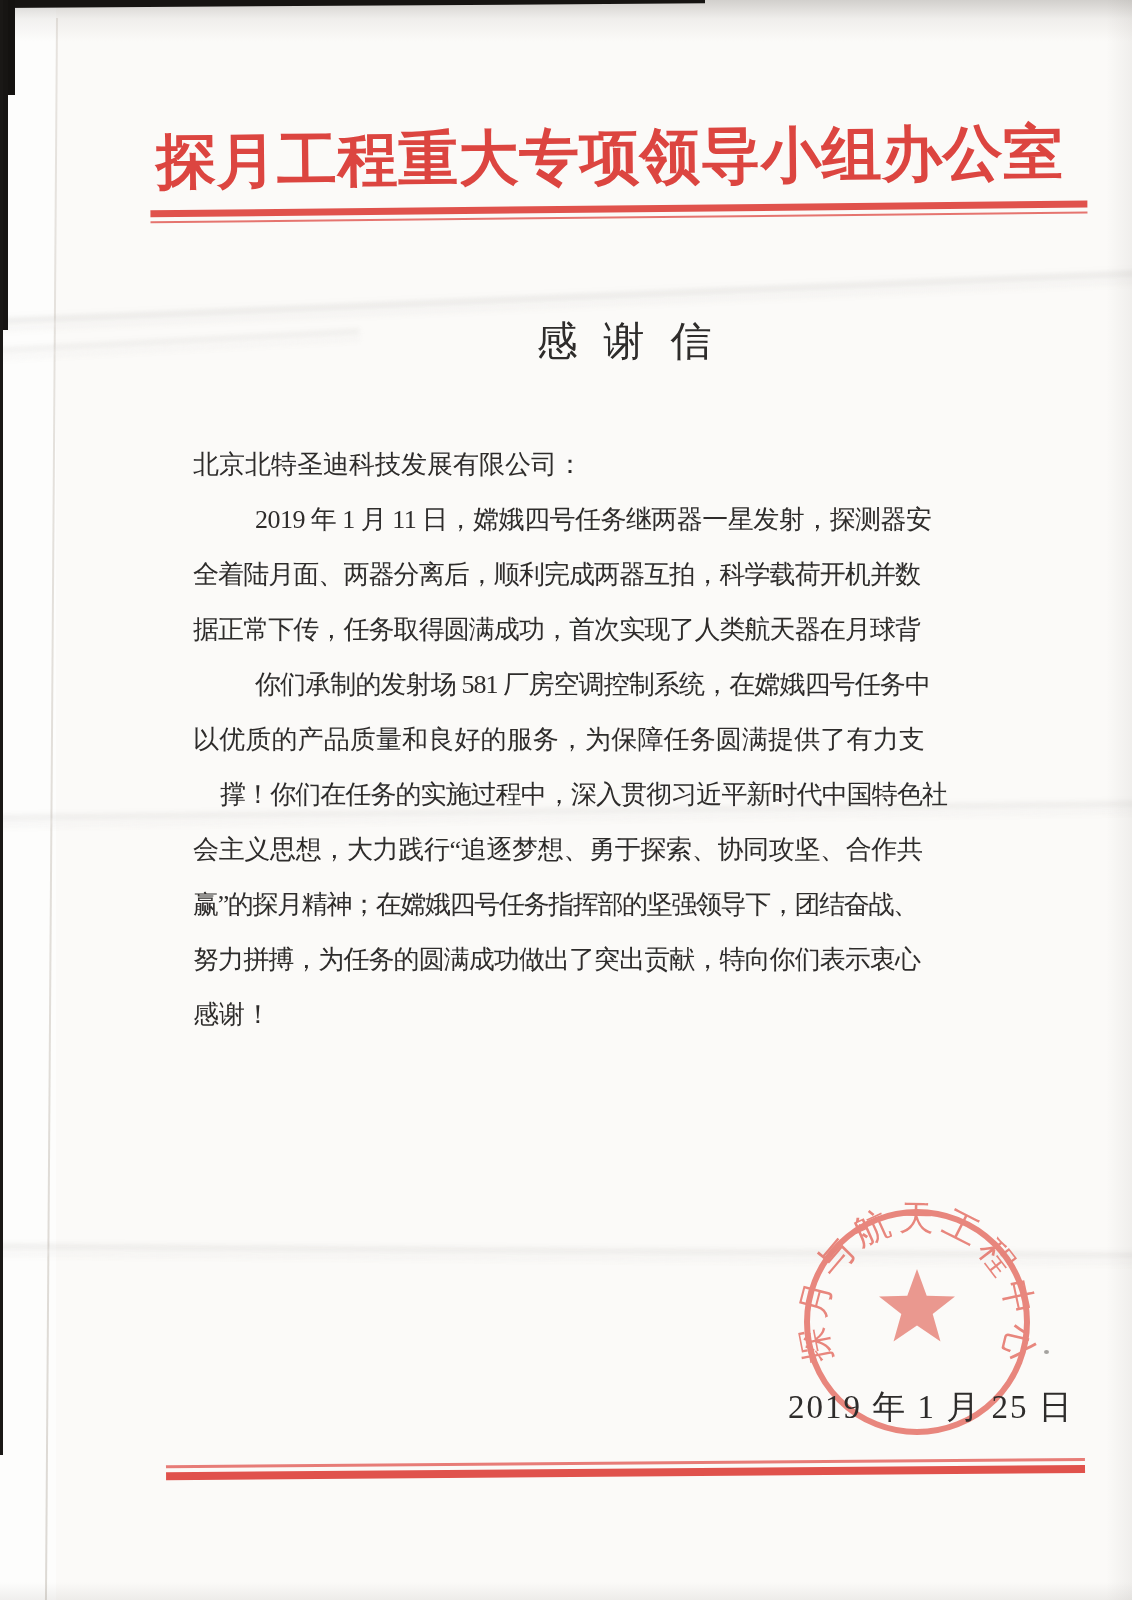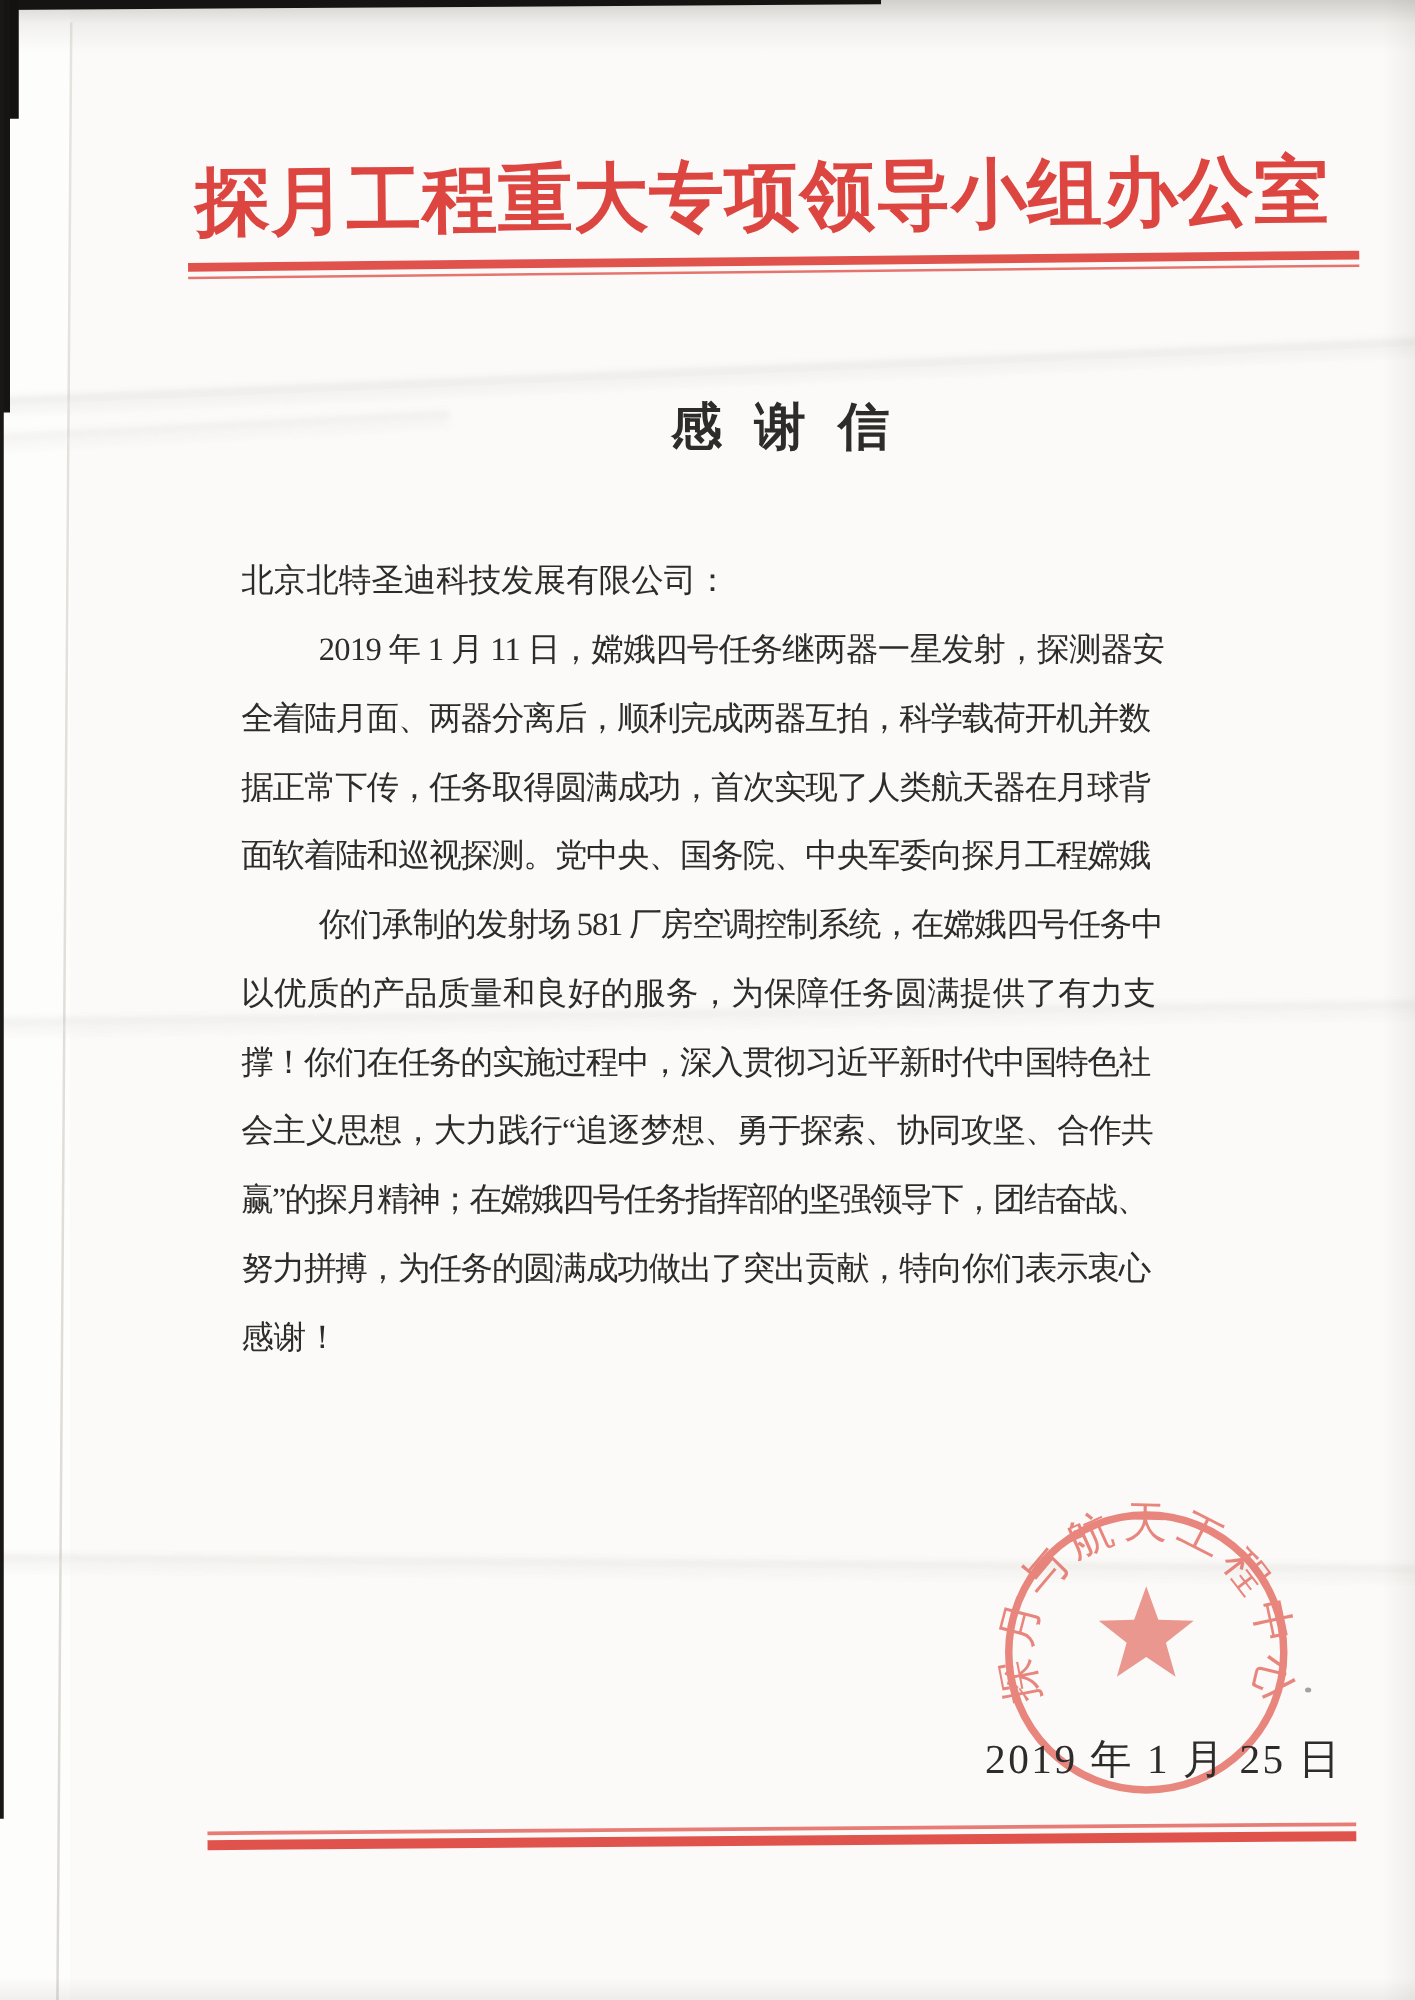--- a/index.html
+++ b/index.html
@@ -43,21 +43,21 @@
   .letterhead{position:absolute;left:610px;top:118px;transform:translateX(-50%);
       white-space:nowrap;font-size:60px;font-weight:700;letter-spacing:.5px;
       color:var(--letterhead-red,#dc4540);}
   .rule-thick-top{position:absolute;left:150px;top:206px;width:937px;height:7px;
       background:var(--rule-red,#e0524c);}
   .rule-thin-top{position:absolute;left:150px;top:217px;width:937px;height:2px;
       background:var(--rule-red,#e0524c);opacity:.8;}
 
   
   .doc-title{left:637px;top:314px;transform:translateX(-50%);white-space:nowrap;
-      font-size:41px;font-weight:700;letter-spacing:26px;color:var(--ink,#2e2c2b);z-index:2;}
+      font-size:41px;font-weight:400;letter-spacing:26px;color:var(--ink,#2e2c2b);z-index:2;}
 
   
   .body-block{left:193px;top:437px;width:872px;z-index:2;}
   .body-line{height:55px;line-height:55px;font-size:26px;color:var(--ink,#2e2c2b);
       white-space:nowrap;text-align:left;}
   .body-line.indent{padding-left:62px;}
 
   .date-line{left:788px;top:1349px;font-size:33px;letter-spacing:2px;
       color:var(--ink,#2e2c2b);z-index:3;white-space:nowrap;margin-top:36px;}
 
@@ -94,24 +94,23 @@
     <div class="rule-thin-top"></div>
   </div>
 
   <div class="abs doc-title">感谢信</div>
 
   <div class="abs body-block" id="body-block">
       <div class="body-line"><span>北京北特圣迪科技发展有限公司：</span></div>
       <div class="body-line indent" style="letter-spacing: -0.53px;"><span>2019 年 1 月 11 日，嫦娥四号任务继两器一星发射，探测器安</span></div>
       <div class="body-line" style="letter-spacing: -0.93px;"><span>全着陆月面、两器分离后，顺利完成两器互拍，科学载荷开机并数</span></div>
       <div class="body-line" style="letter-spacing: -0.93px;"><span>据正常下传，任务取得圆满成功，首次实现了人类航天器在月球背</span></div>
-      <div class="body-line" style="letter-spacing: -0.93px;"><span>面软着陆和巡视探测。党中央、国务院、中央军委向探月工程嫦娥</span></div>
       <div class="body-line indent" style="letter-spacing: -0.9px;"><span>你们承制的发射场 581 厂房空调控制系统，在嫦娥四号任务中</span></div>
       <div class="body-line" style="letter-spacing: 0.14px;"><span>以优质的产品质量和良好的服务，为保障任务圆满提供了有力支</span></div>
-      <div class="body-line" style="letter-spacing: -0.93px;"><span>撑！你们在任务的实施过程中，深入贯彻习近平新时代中国特色社</span></div>
+      <div class="body-line" style="letter-spacing: -0.93px; margin-left: 27px;"><span>撑！你们在任务的实施过程中，深入贯彻习近平新时代中国特色社</span></div>
       <div class="body-line" style="letter-spacing: -0.34px;"><span>会主义思想，大力践行“追逐梦想、勇于探索、协同攻坚、合作共</span></div>
       <div class="body-line" style="letter-spacing: -1.36px;"><span>赢”的探月精神；在嫦娥四号任务指挥部的坚强领导下，团结奋战、</span></div>
       <div class="body-line" style="letter-spacing: -0.93px;"><span>努力拼搏，为任务的圆满成功做出了突出贡献，特向你们表示衷心</span></div>
       <div class="body-line"><span>感谢！</span></div>
     </div>
 
   <svg class="abs stamp" width="250" height="250" viewBox="0 0 250 250">
     <g opacity="0.82">
       <circle cx="125" cy="125" r="110" fill="none" style="stroke:var(--seal-red,#e15a4e)" stroke-width="6"></circle>
       <polygon opacity="0.85" style="fill:var(--seal-red,#e15a4e)" points="125,72 134.7,98.7 163.0,99.6 140.7,117.1 148.5,144.4 125,128.5 101.5,144.4 109.3,117.1 87.0,99.6 115.3,98.7"></polygon>

